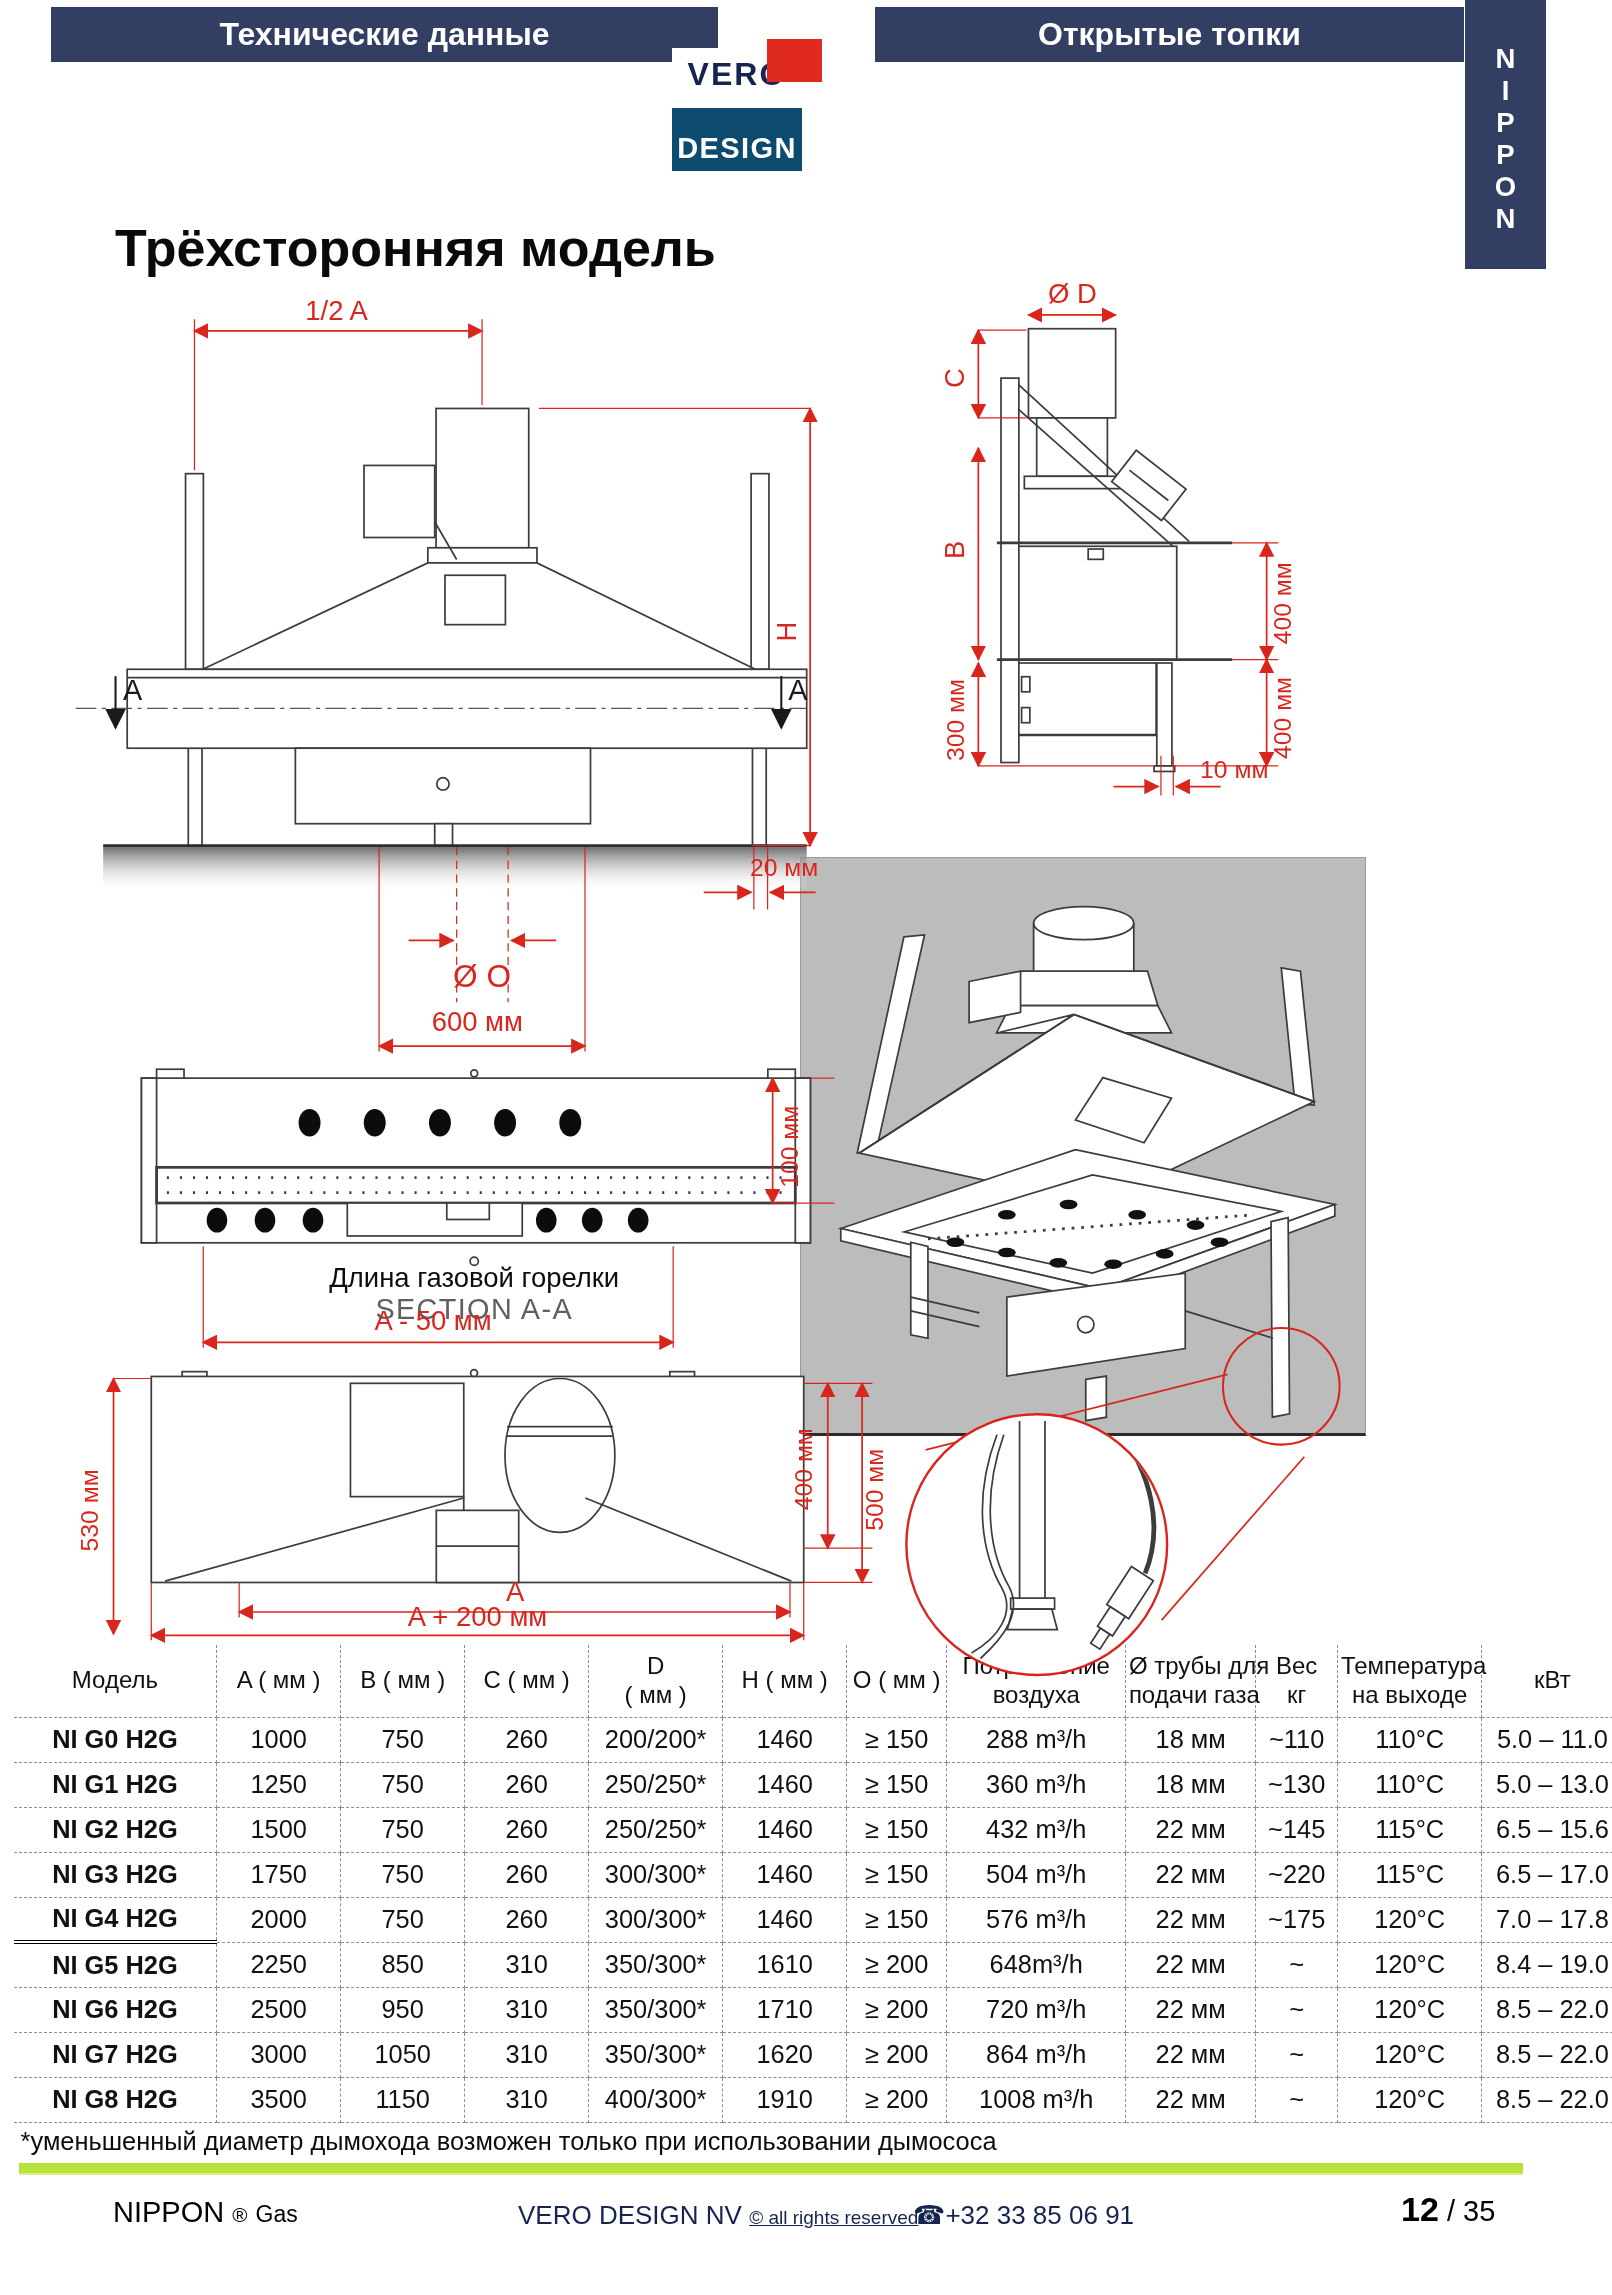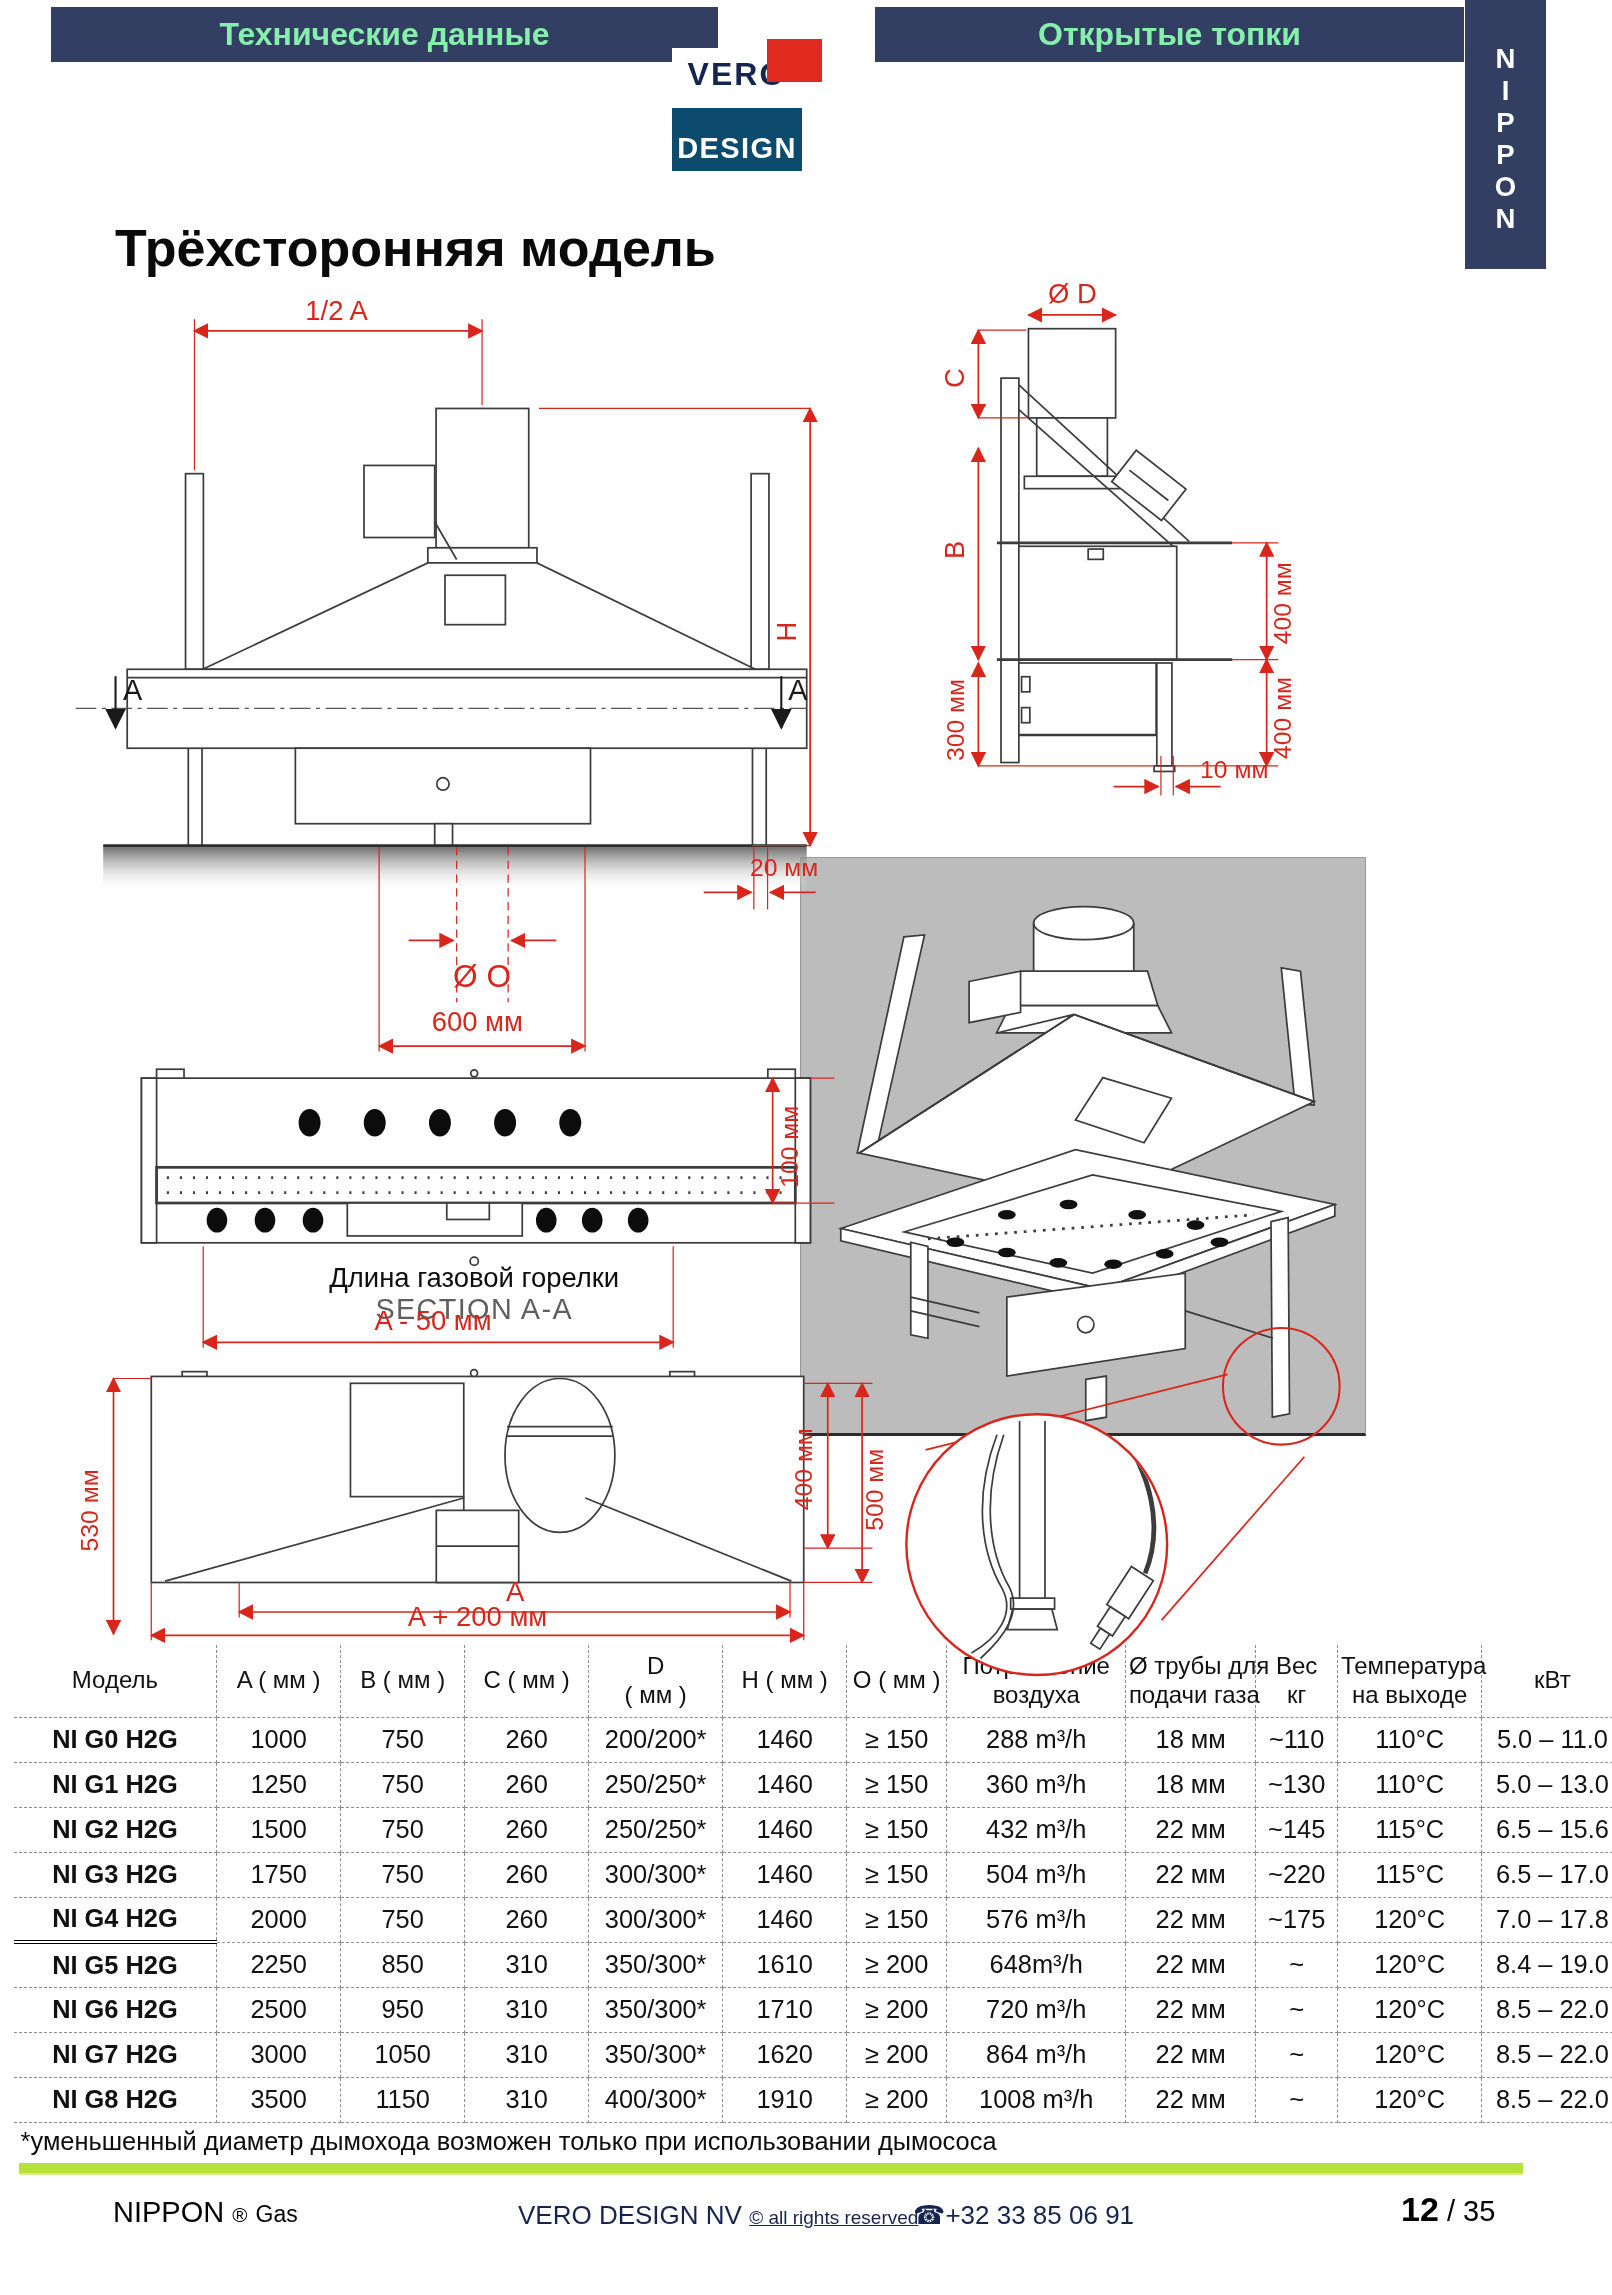--- a/index.html
+++ b/index.html
@@ -3,21 +3,21 @@
 <meta charset="utf-8">
 <style>
   html,body{margin:0;padding:0;}
   body{
     width:1612px;height:2295px;position:relative;background:#ffffff;
     font-family:"Liberation Sans", sans-serif;color:#111;overflow:hidden;
   }
   .abs{position:absolute;}
   
   .navbar{background:#333e63;height:55px;top:6.9px;}
-  .navbar-text{color:#86efac;font-weight:bold;font-size:32px;line-height:55px;text-align:center;width:100%;}
+  .navbar-text{color:#ffffff;font-weight:bold;font-size:32px;line-height:55px;text-align:center;width:100%;}
   .logo{width:130px;left:672px;top:0;z-index:5;margin-top:48px;}
   .logo-top{background:#fff;height:60px;text-align:center;}
   .logo-top span{color:#16254f;font-weight:bold;font-size:32px;letter-spacing:2.1px;line-height:52px;}
   .logo-bottom{background:#0c4a6e;height:63px;text-align:center;}
   .logo-bottom span{color:#fff;font-weight:bold;font-size:29px;letter-spacing:1.4px;line-height:81px;}
   .logo-red{left:767px;top:39px;width:55px;height:43px;background:#e02a1f;z-index:6;}
   .nippon-box{left:1465px;top:0;width:81px;height:269px;background:#333e63;z-index:4;
     display:flex;flex-direction:column;align-items:center;padding-top:43px;box-sizing:border-box;}
   .nippon-box div{color:#fff;font-weight:bold;font-size:27.5px;line-height:32px;}
   

